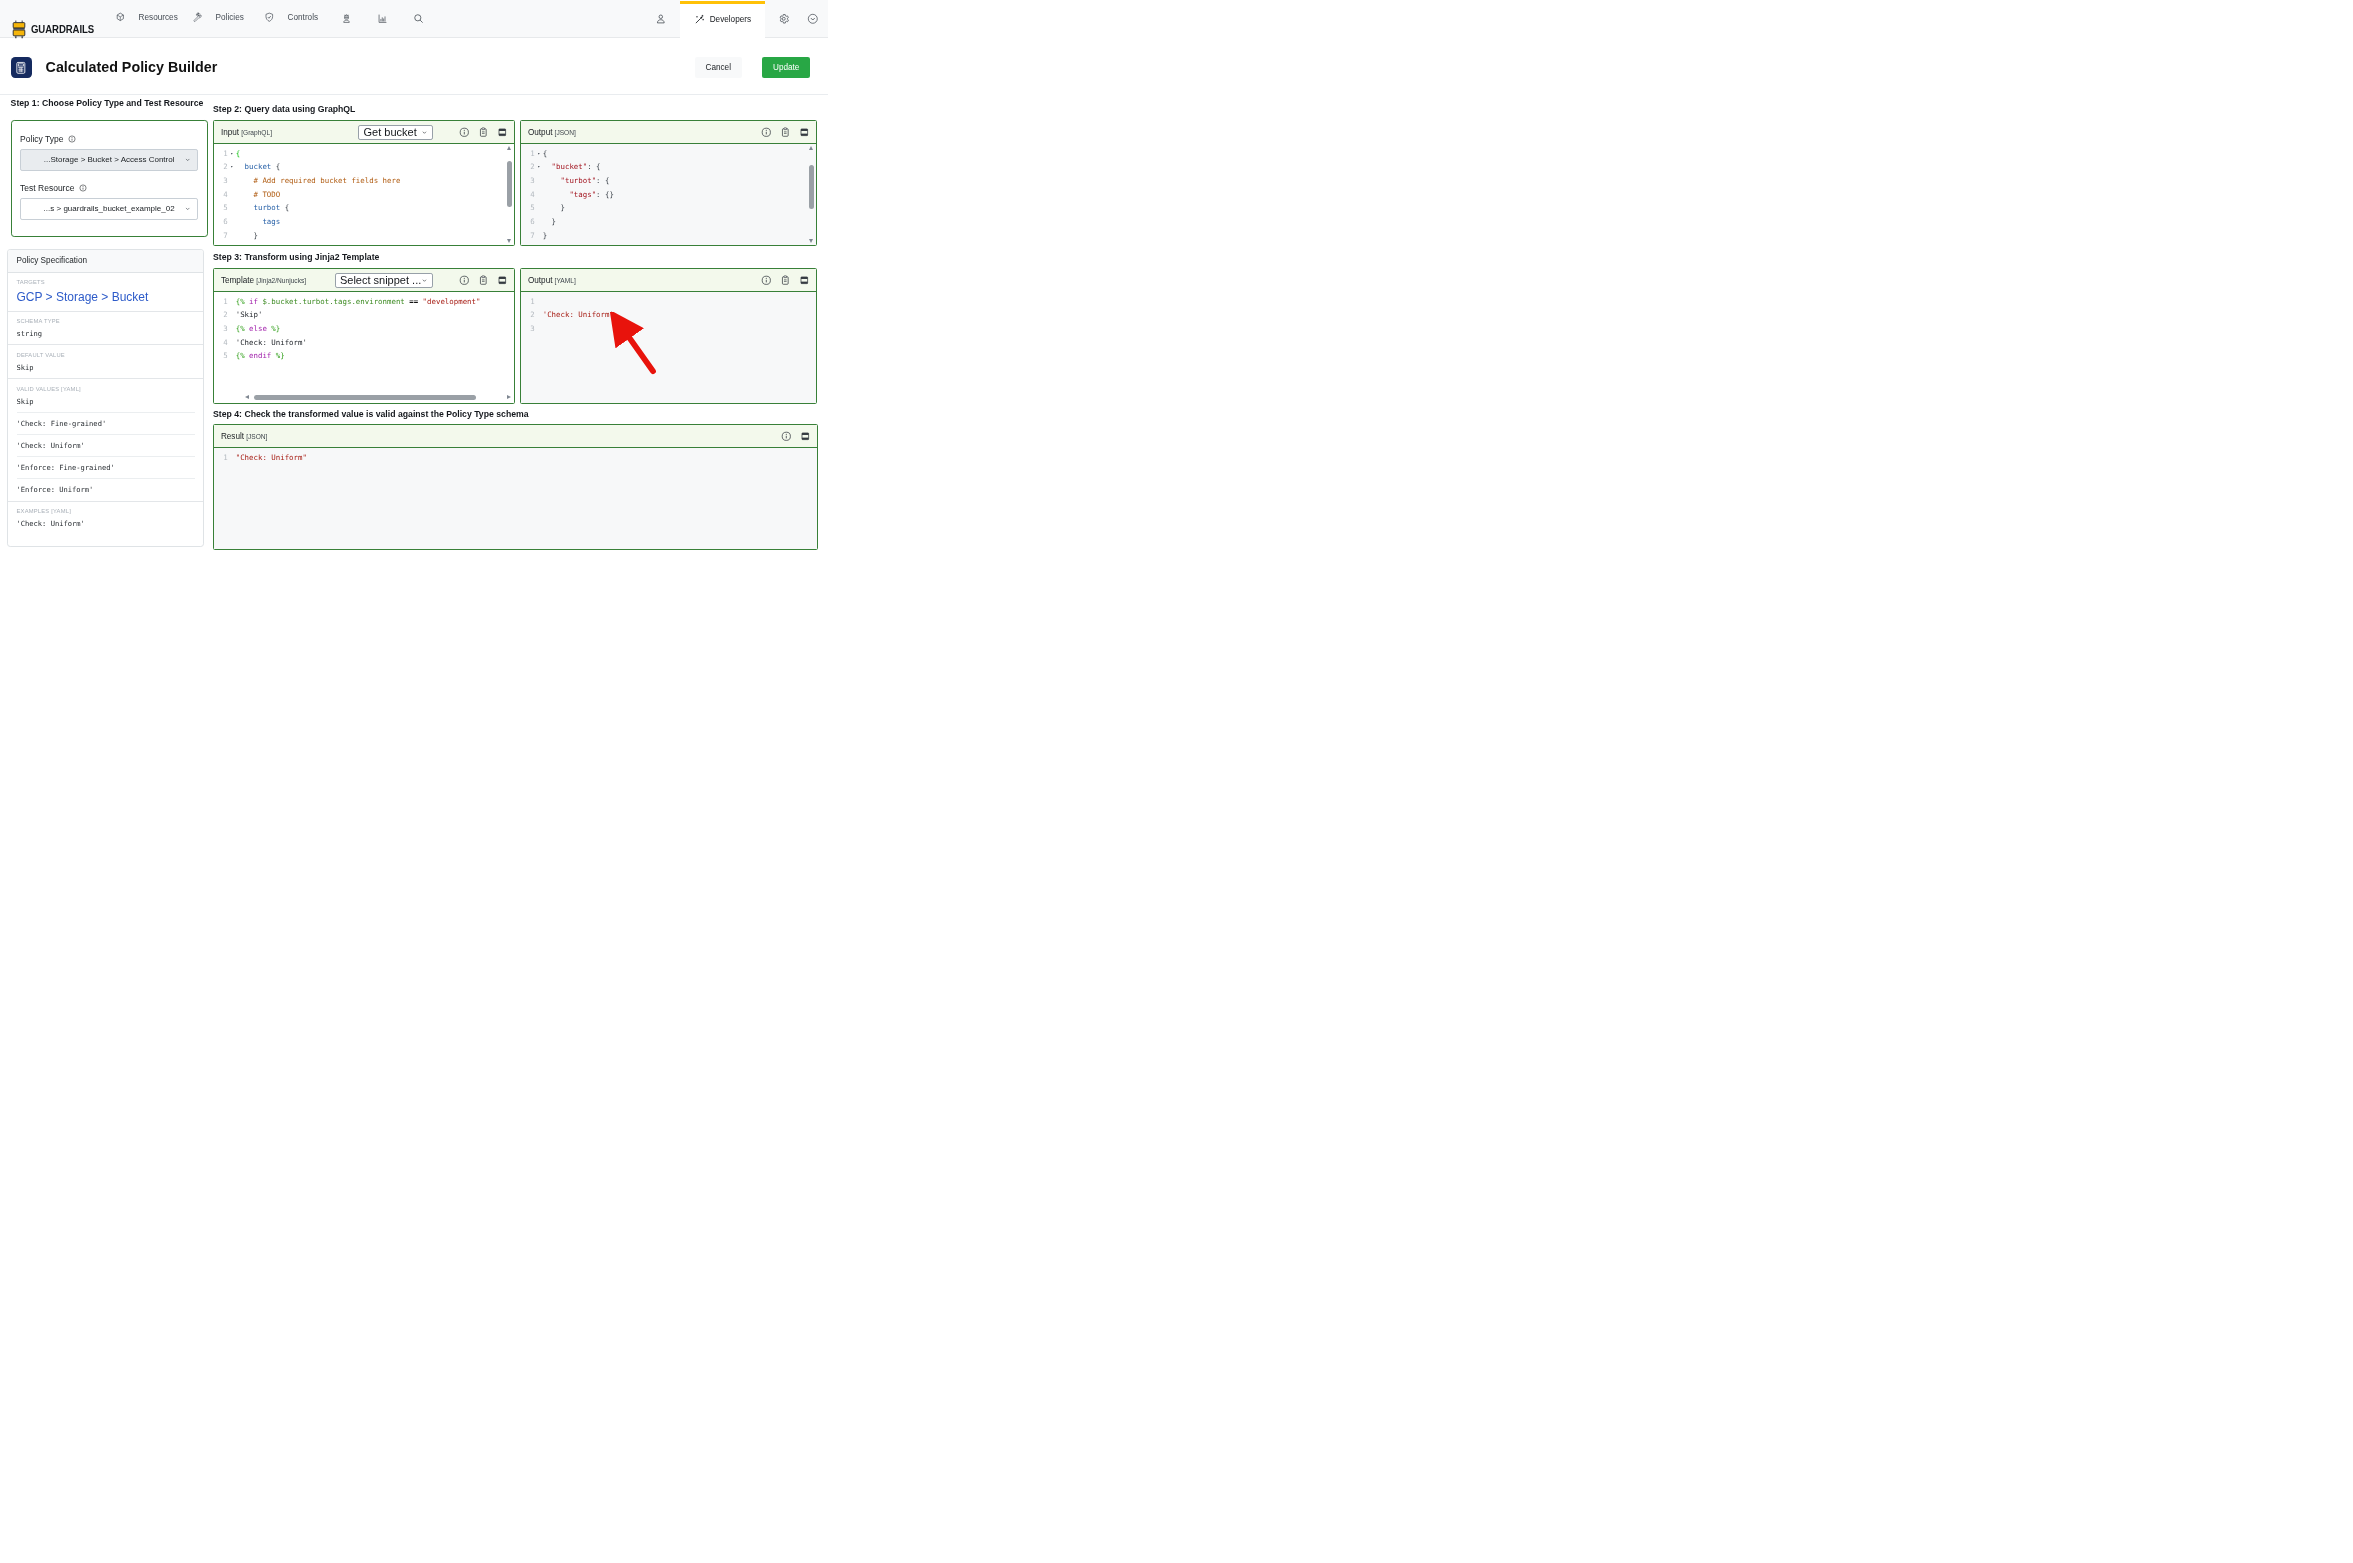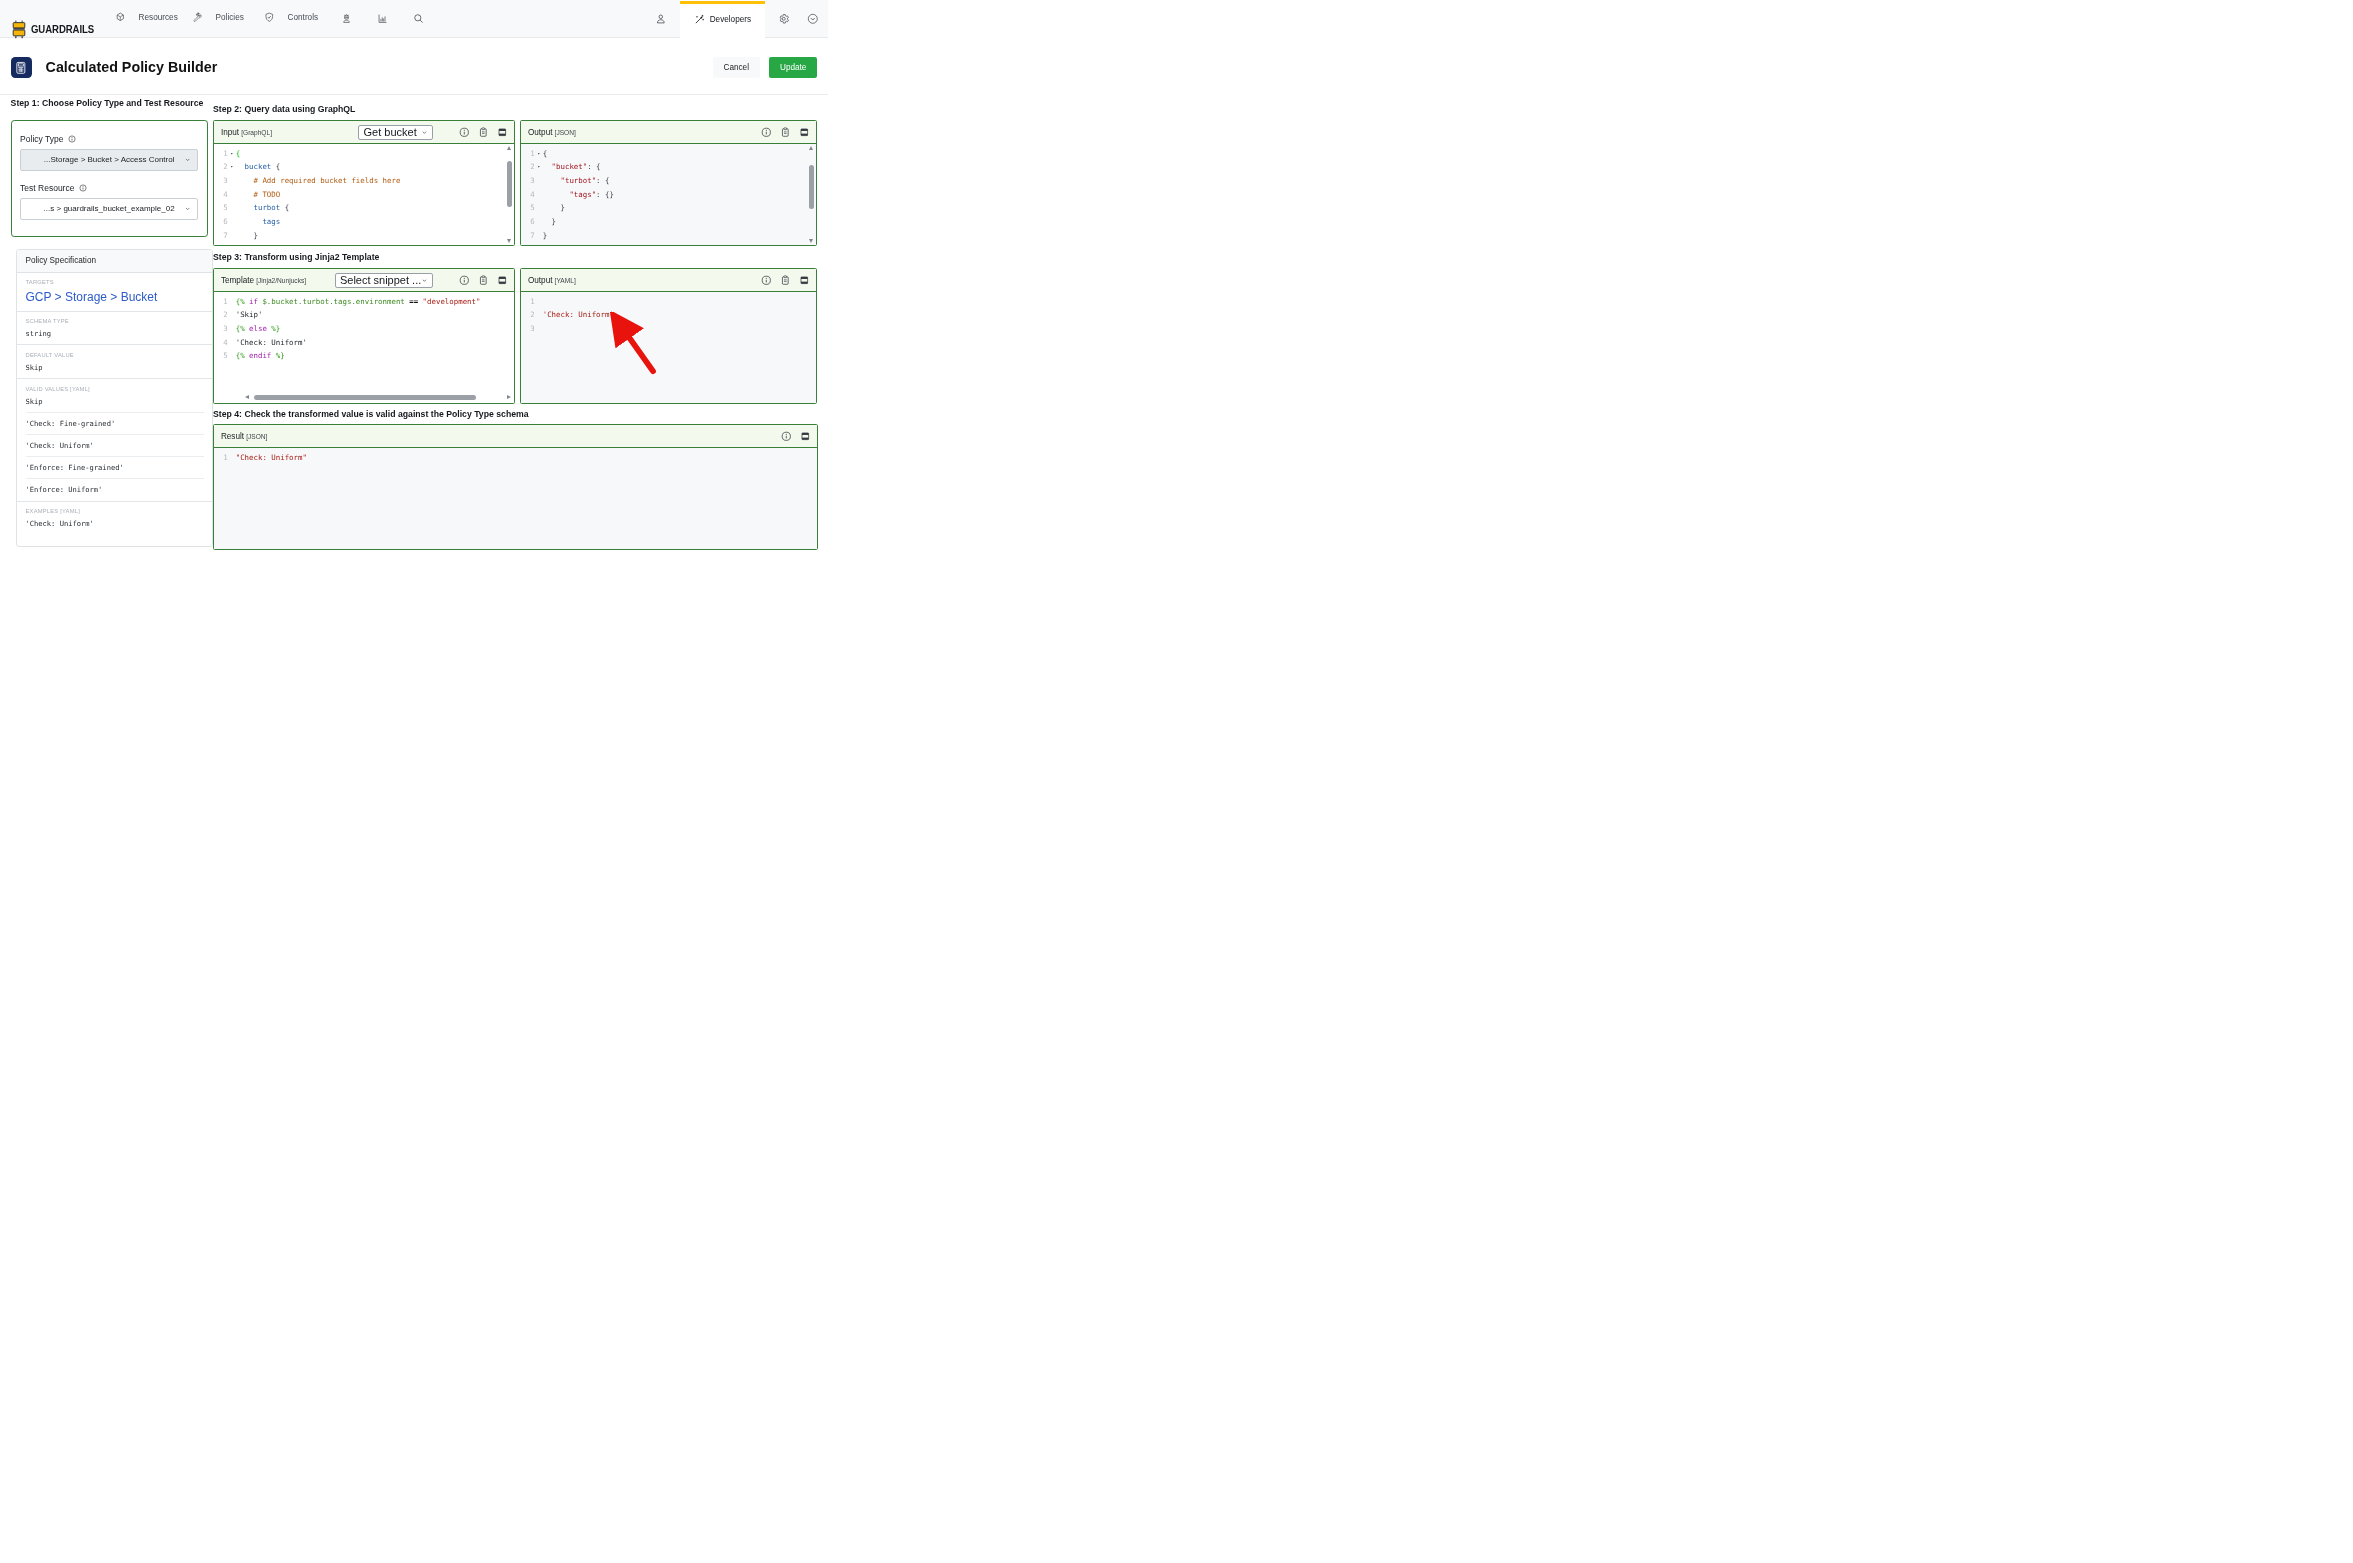--- a/index.html
+++ b/index.html
@@ -15,40 +15,40 @@
             font-size:8.2px;color:#454c54;}
   .nav-ic{position:absolute;top:13.2px;color:#4a5158;}
   .dev-tab{position:absolute;left:680px;top:0;width:85px;height:39px;background:#fff;z-index:3;
            display:flex;align-items:center;justify-content:center;gap:4.8px;font-size:8.2px;color:#15181c;}
   .dev-tab::before{content:"";position:absolute;top:1.1px;left:0;right:0;height:2.6px;background:#ffc107;}
   
   .titlebar{position:absolute;left:10.6px;right:10.6px;top:57px;height:21px;}
   .app-icon{position:absolute;left:0;top:0;width:21px;height:21px;background:#152a5f;border-radius:4.2px;
             display:flex;align-items:center;justify-content:center;}
   .page-title{position:absolute;left:35px;top:0;font-size:14.3px;font-weight:700;line-height:21px;color:#111;}
-  .title-btns{position:absolute;right:0;top:0;display:flex;gap:9px;justify-content:space-between;}
+  .title-btns{position:absolute;right:7px;top:0;display:flex;gap:20px;justify-content:space-between;}
   .btn{height:21px;border:none;border-radius:2.1px;font-size:8.2px;padding:0 11px;cursor:pointer;
        font-family:inherit;}
   .btn-cancel{background:#f8f9fa;color:#212529;}
   .btn-update{background:#28a745;color:#fff;}
   .rule{position:absolute;left:0;right:0;top:94px;height:0.5px;background:#e9ecef;}
   
   .step-h{position:absolute;font-size:8.7px;font-weight:700;color:#15181d;}
   
   .step1-box{position:absolute;left:10.6px;top:120px;width:197px;height:117px;background:#fff;
              border:0.8px solid #388038;border-radius:3.2px;box-sizing:border-box;padding:12.7px 8.5px;}
   .field-label{display:flex;align-items:center;gap:4.2px;font-size:8.5px;color:#212529;}
   .sel{position:relative;margin-top:5.3px;height:22px;border:0.5px solid #c8cfd6;border-radius:2.1px;
        display:flex;align-items:center;justify-content:center;font-size:8px;color:#212529;box-sizing:border-box;}
   .sel .chev{position:absolute;right:5.3px;color:#3c434b;}
   .sel-gray{background:#e9ecef;}
   .sel-white{background:#fff;}
   .mt22{margin-top:11.6px;}
   
-  .spec-card{position:absolute;left:16px;top:249px;width:197px;height:298px;border:0.5px solid #dfe3e6;
+  .spec-card{position:absolute;left:7px;top:249px;width:197px;height:298px;border:0.5px solid #dfe3e6;
              border-radius:3.2px;box-sizing:border-box;overflow:hidden;background:#fff;}
   .spec-head{height:21.7px;background:#f8f9fa;border-bottom:0.5px solid #dfe3e6;display:flex;align-items:center;
              padding-left:8.5px;font-size:8.2px;color:#212529;}
   .spec-section{padding:6.3px 8.5px 6.3px;}
   .spec-section.bt{border-top:0.5px solid #e3e6e9;}
   .spec-label{font-size:5.8px;color:#a9b0b8;letter-spacing:0.2px;margin-bottom:5.3px;}
   .spec-value{font-family:"DejaVu Sans Mono","Liberation Mono",monospace;font-size:7.1px;color:#1f2429;}
   .spec-value.link{font-family:"Liberation Sans","DejaVu Sans",sans-serif;font-size:12px;color:#2d5bc9;}
   .spec-value.sep{margin-top:5.8px;padding-top:6.3px;border-top:0.5px solid #ebeef0;}
   

